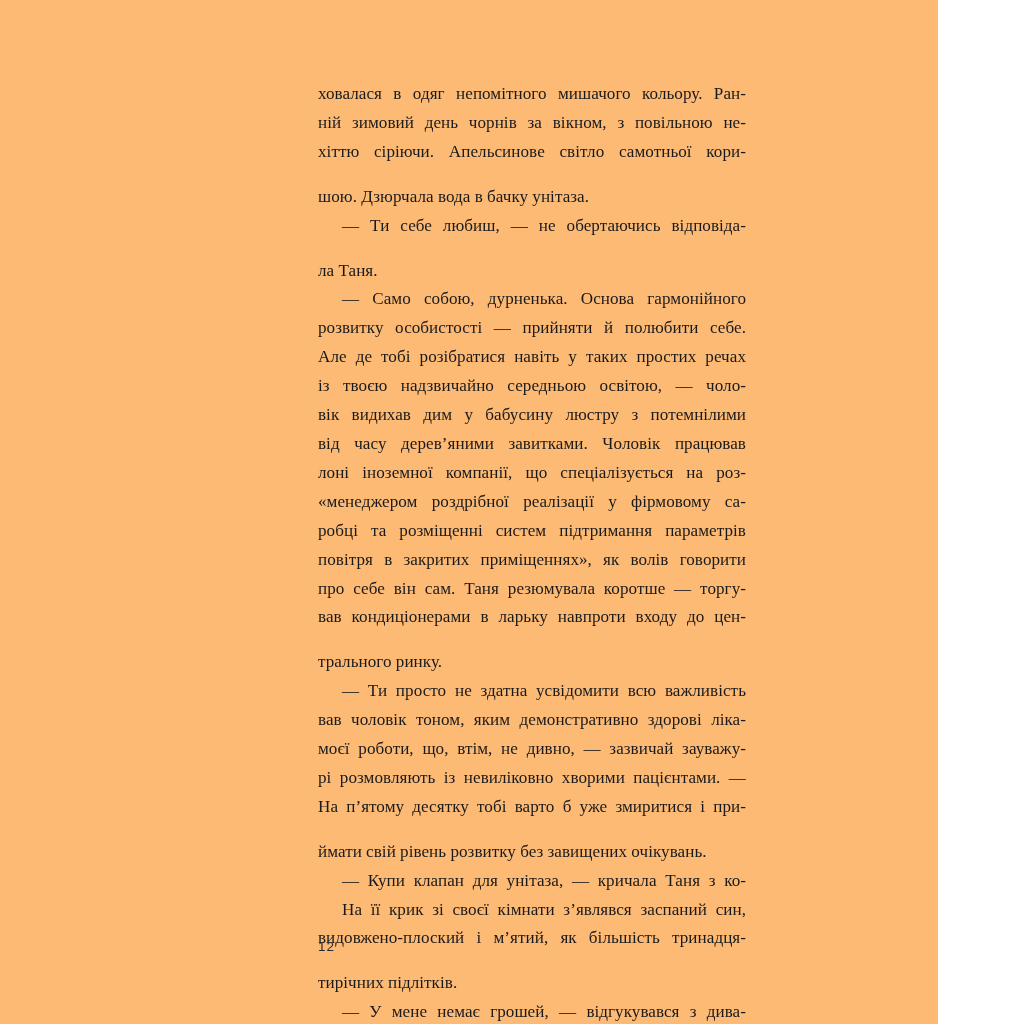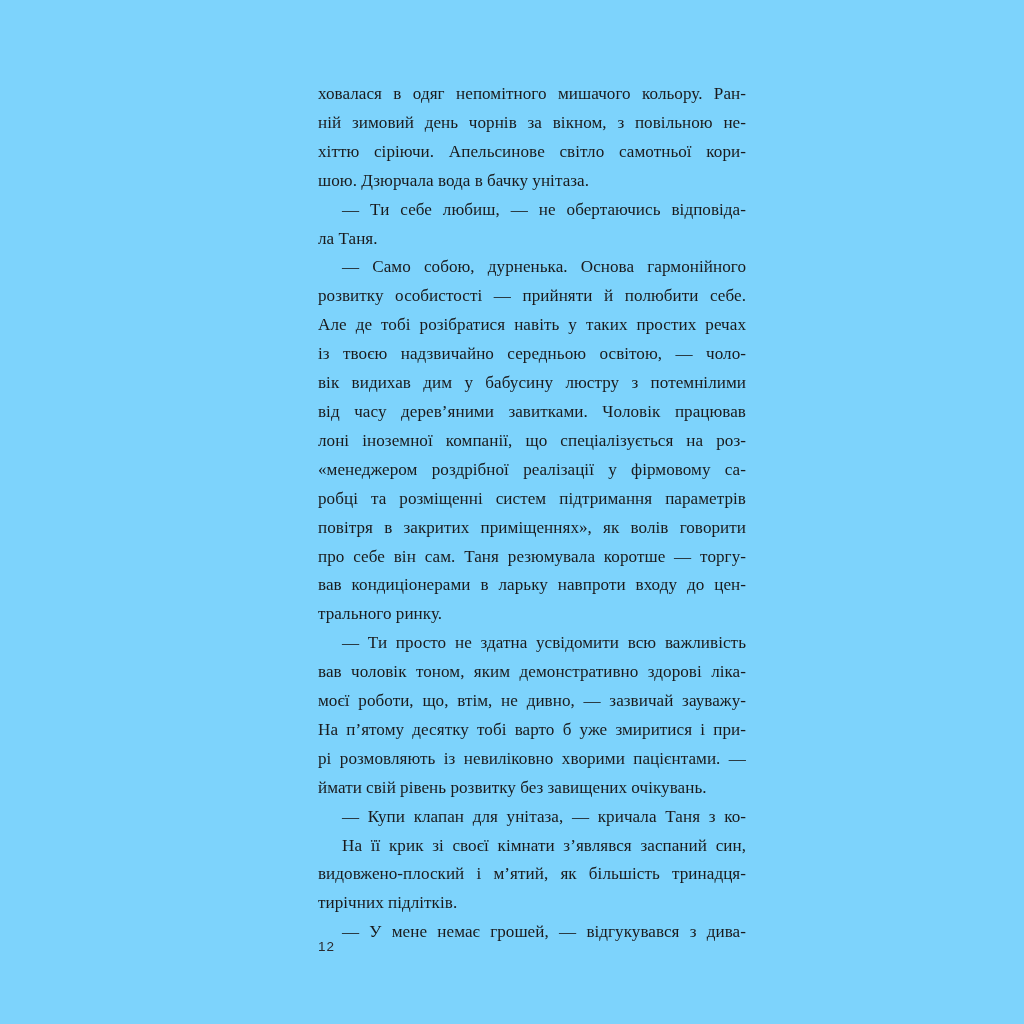--- a/index.html
+++ b/index.html
@@ -3,23 +3,23 @@
 <meta charset="utf-8">
 <title>Book Page</title>
 <style>
   html, body {
     margin: 0;
     padding: 0;
     background: #ffffff;
   }
   .page {
     position: relative;
-    width: 1024px;
+    width: 938px;
     height: 1024px;
-    background: #7dd3fc;
+    background: #fdba74;
     overflow: hidden;
     box-sizing: border-box;
   }
   .text-block {
     position: absolute;
     left: 318px;
     top: 80px;
     width: 428px;
   }
   .para {
@@ -37,20 +37,21 @@
   }
   
   .line {
     display: block;
     text-align: justify;
     text-align-last: justify;
     white-space: pre-wrap;
   }
   .line.last {
     text-align-last: left;
+    margin-top: 16px;
   }
   .line.first-indent {
     text-indent: 24px;
   }
   .folio {
     position: absolute;
     left: 318px;
     top: 938px;
     font-family: Liberation Sans, sans-serif;
     font-size: 13.5px;
@@ -91,22 +92,22 @@
       <span class="line">повітря в закритих приміщеннях», як волів говорити</span>
       <span class="line">про себе він сам. Таня резюмувала коротше — торгу-</span>
       <span class="line">вав кондиціонерами в ларьку навпроти входу до цен-</span>
       <span class="line last">трального ринку.</span>
     </p>
 
     <p class="para">
       <span class="line first-indent">— Ти просто не здатна усвідомити всю важливість</span>
       <span class="line">вав чоловік тоном, яким демонстративно здорові ліка-</span>
       <span class="line">моєї роботи, що, втім, не дивно, — зазвичай зауважу-</span>
+      <span class="line">рі розмовляють із невиліковно хворими пацієнтами. —</span>
       <span class="line">На п’ятому десятку тобі варто б уже змиритися і при-</span>
-      <span class="line">рі розмовляють із невиліковно хворими пацієнтами. —</span>
       <span class="line last">ймати свій рівень розвитку без завищених очікувань.</span>
     </p>
 
     <p class="para">
       <span class="line first-indent">— Купи клапан для унітаза, — кричала Таня з ко-</span>
     </p>
 
     <p class="para">
       <span class="line first-indent">На її крик зі своєї кімнати з’являвся заспаний син,</span>
       <span class="line">видовжено-плоский і м’ятий, як більшість тринадця-</span>

